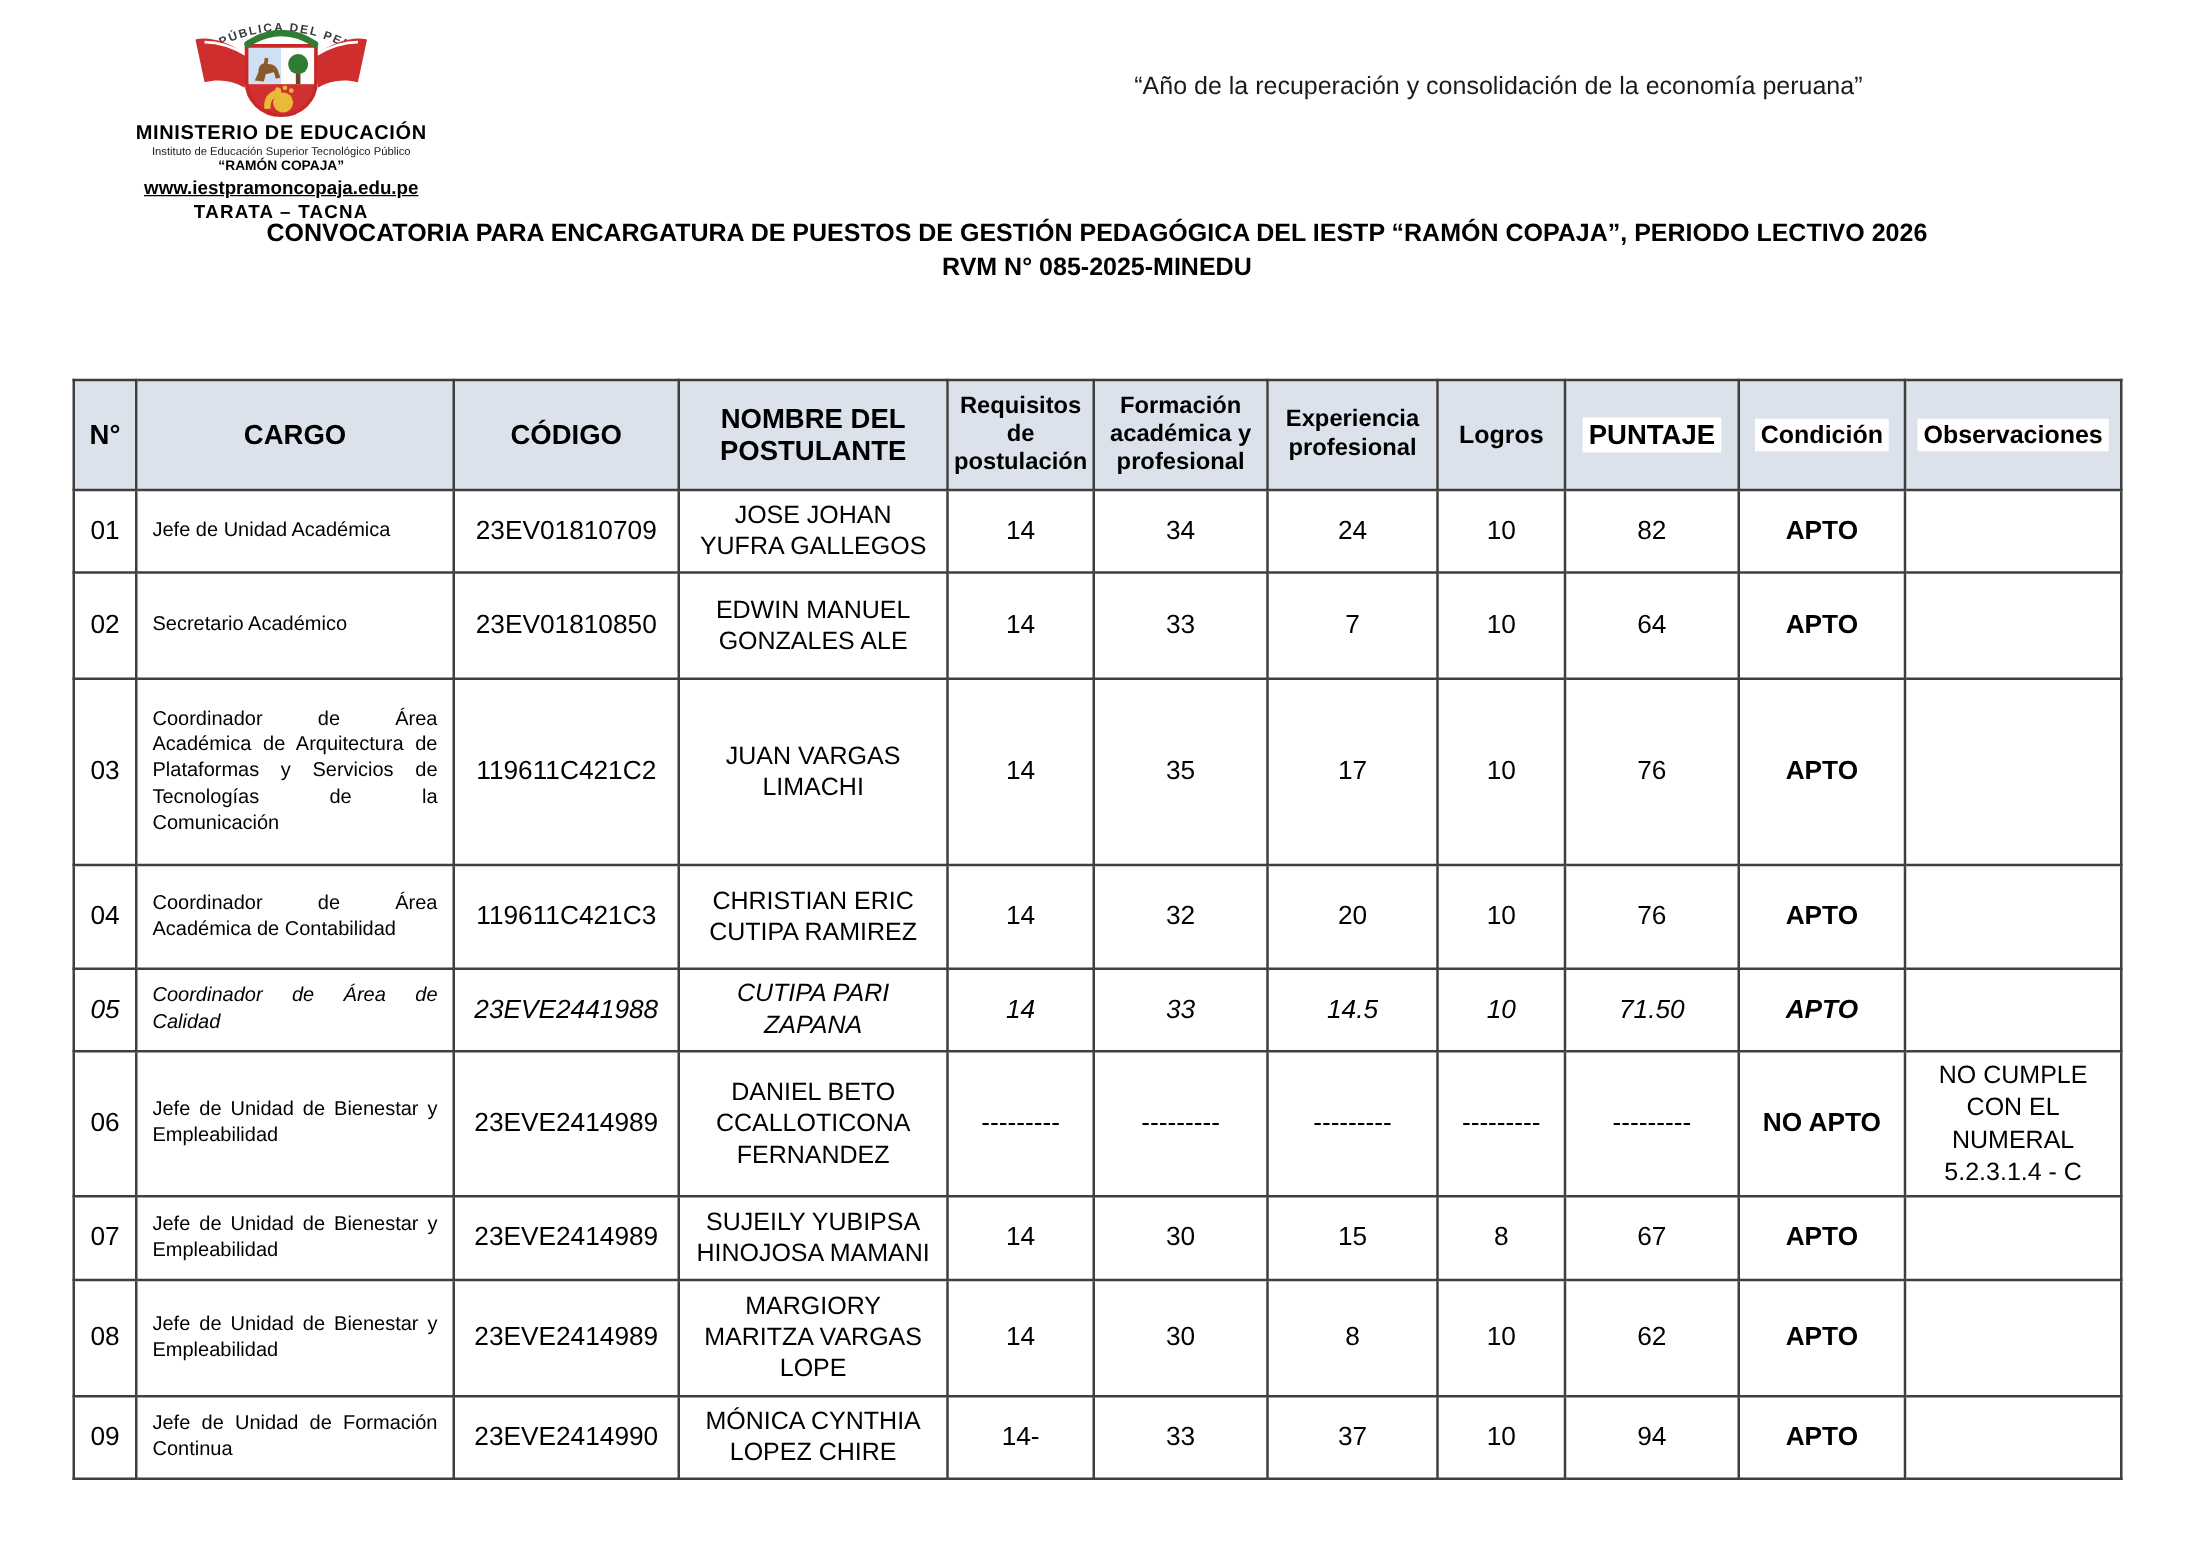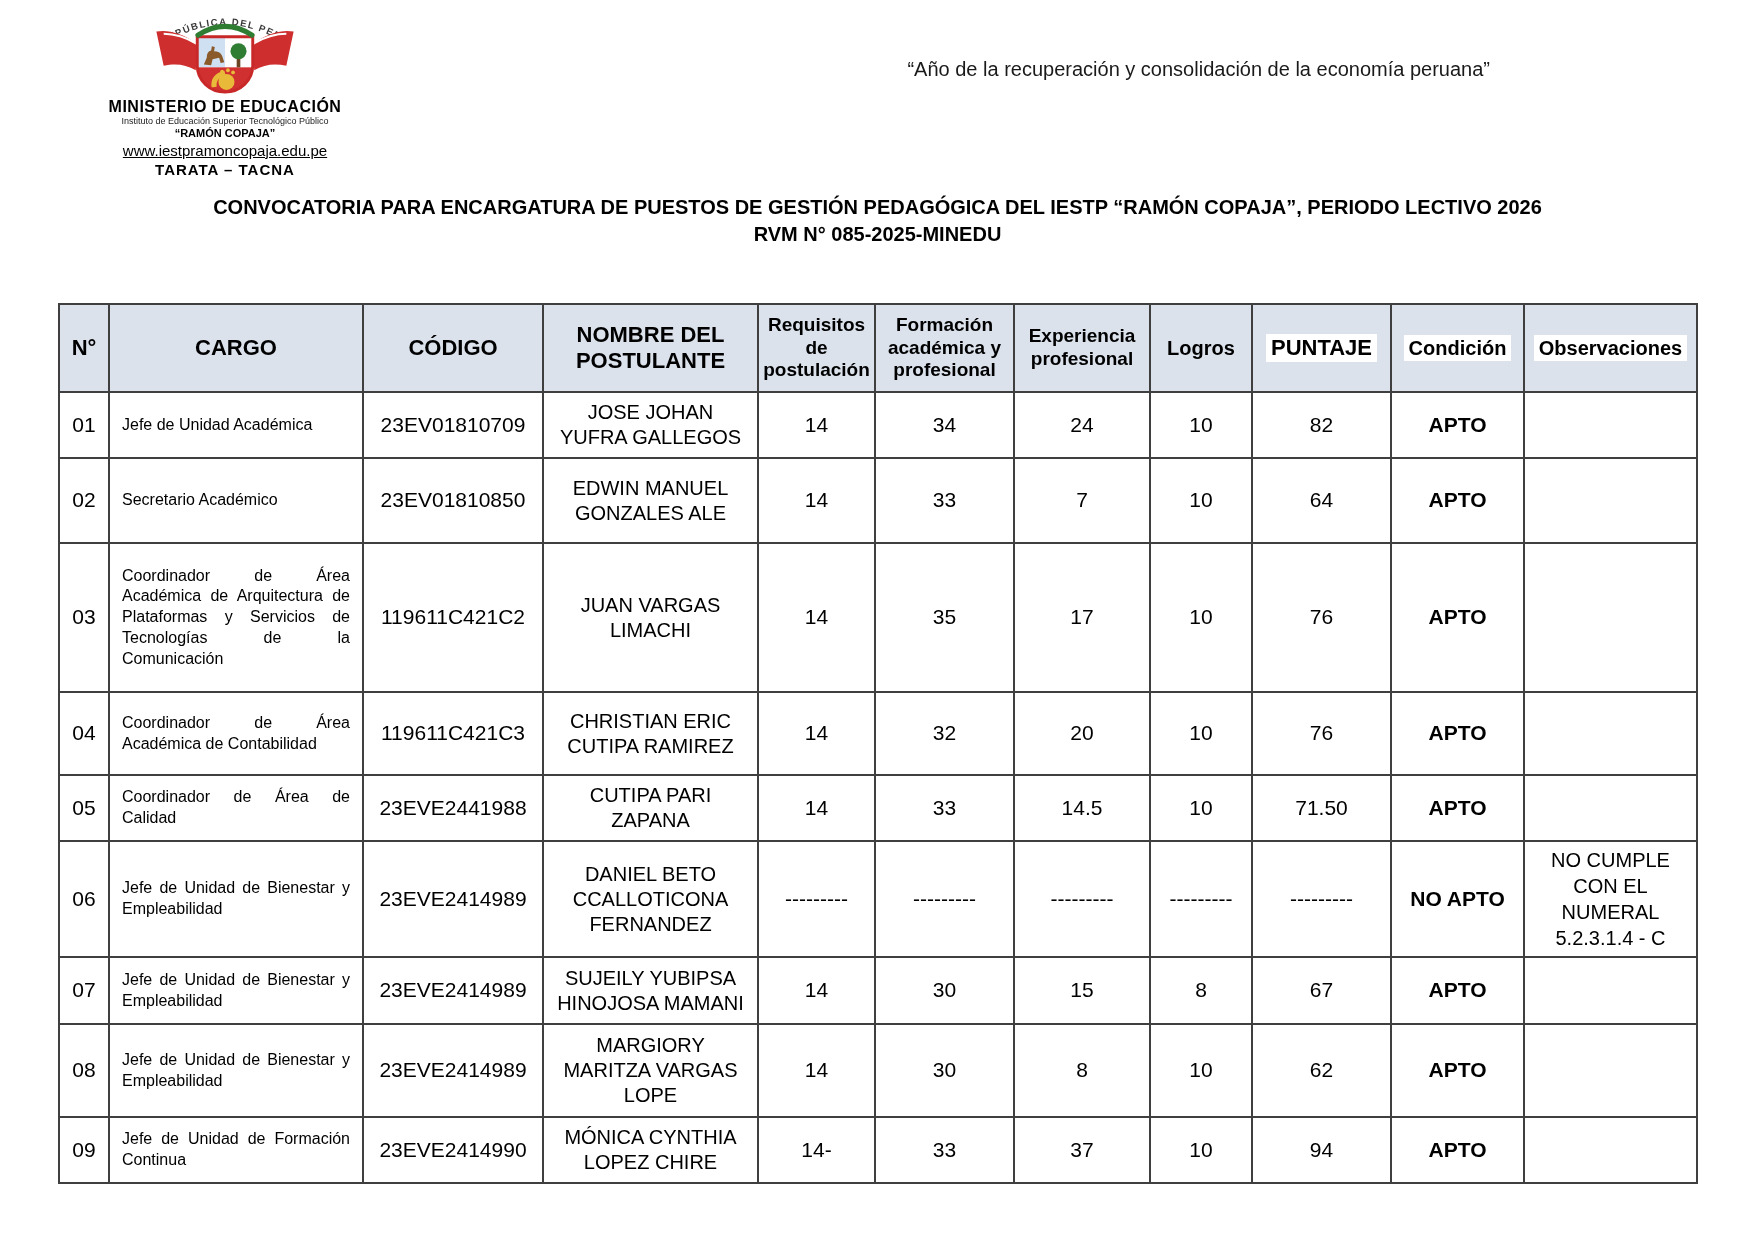--- a/index.html
+++ b/index.html
@@ -13,31 +13,31 @@
   }
   
   .letterhead{
     position:absolute;left:70px;top:6px;width:310px;
     text-align:center;line-height:1.1;
   }
   .letterhead svg{display:block;margin:0 auto;}
   .lh-ministry{font-size:16px;font-weight:bold;letter-spacing:.5px;margin-top:0px;}
   .lh-institute{font-size:9px;color:#222;margin-top:1px;}
   .lh-name{font-size:11px;font-weight:bold;margin-top:1px;}
-  .lh-web{font-size:15px;font-weight:normal;text-decoration:underline;margin-top:3px;}
+  .lh-web{font-size:15px;font-weight:bold;text-decoration:underline;margin-top:3px;}
   .lh-loc{font-size:15px;font-weight:bold;letter-spacing:1px;margin-top:3px;}
   
   .quote{
     position:absolute;top:58px;right:265px;
     font-size:20px;color:#1a1a1a;
   }
   
   .title-block{position:absolute;left:0;top:160px;width:100%;text-align:center;}
   .doc-title{font-size:28px;font-weight:bold;letter-spacing:.3px;}
-  .doc-subtitle{font-size:20px;font-weight:bold;margin-top:34px;line-height:1.35;}
+  .doc-subtitle{font-size:20px;font-weight:bold;margin-top:14px;line-height:1.35;}
   .doc-subtitle2{font-size:20px;font-weight:bold;line-height:1.35;}
   
   .results-table{
     position:absolute;left:58px;top:303px;
     border-collapse:collapse;table-layout:fixed;
     width:1638px;
   }
   .results-table th,.results-table td{
     border:2px solid #3f3f3f;
     overflow:hidden;
@@ -195,21 +195,21 @@
         <td class="col-codigo">119611C421C3</td>
         <td class="col-nombre">CHRISTIAN ERIC CUTIPA RAMIREZ</td>
         <td class="col-requisitos">14</td>
         <td class="col-formacion">32</td>
         <td class="col-experiencia">20</td>
         <td class="col-logros">10</td>
         <td class="col-puntaje">76</td>
         <td class="col-condicion">APTO</td>
         <td class="col-observaciones"></td>
       </tr>
-      <tr style="height: 66px;">
+      <tr style="height: 66px; font-style: italic;">
         <td class="col-n">05</td>
         <td class="col-cargo">Coordinador de Área de Calidad</td>
         <td class="col-codigo">23EVE2441988</td>
         <td class="col-nombre">CUTIPA PARI ZAPANA</td>
         <td class="col-requisitos">14</td>
         <td class="col-formacion">33</td>
         <td class="col-experiencia">14.5</td>
         <td class="col-logros">10</td>
         <td class="col-puntaje">71.50</td>
         <td class="col-condicion">APTO</td>

